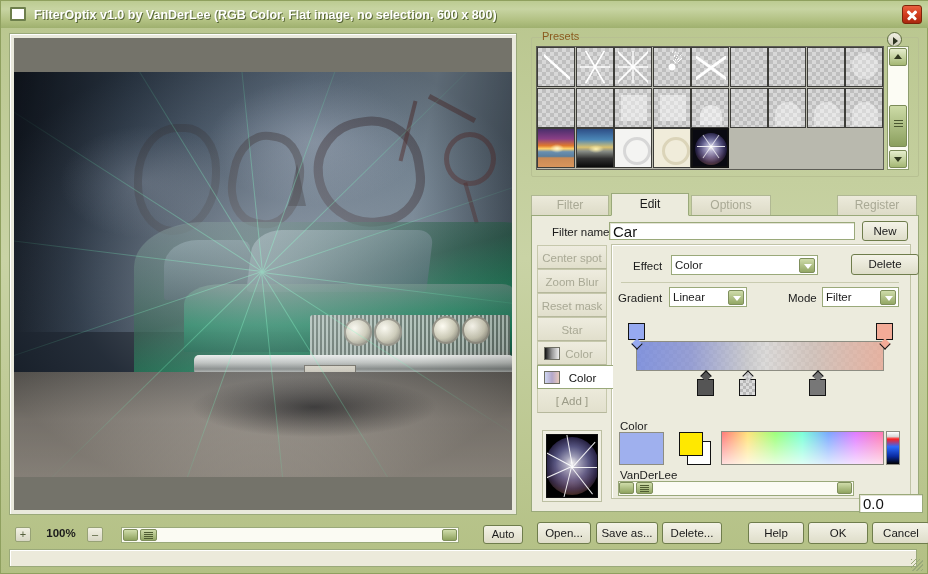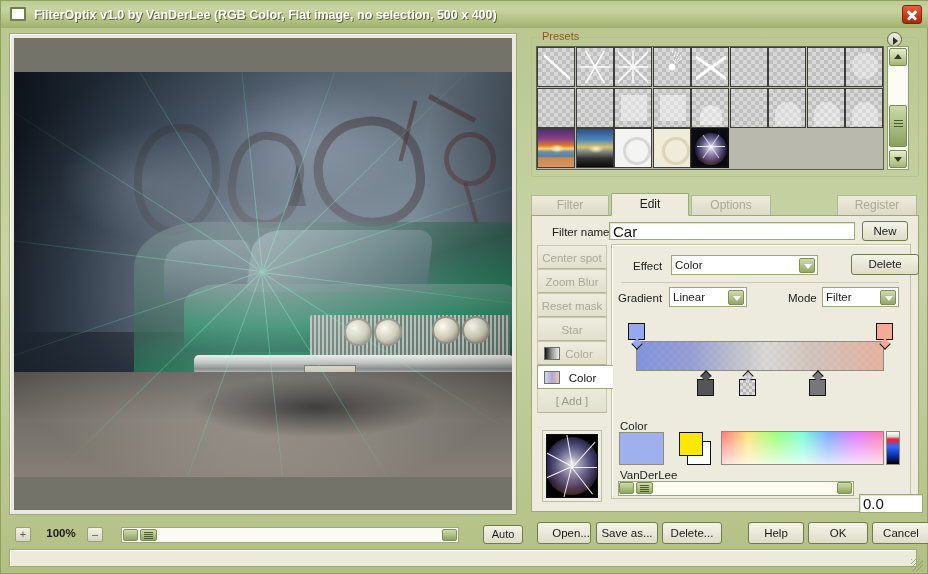--- a/index.html
+++ b/index.html
@@ -222,21 +222,21 @@
   
   .btnrow{position:absolute;left:530px;top:521px;width:388px;height:24px;}
 </style>
 </head>
 <body>
 
 <div class="window">
 
   <div class="titlebar">
     <div class="title-icon"></div>
-    <div class="title-text">FilterOptix v1.0 by VanDerLee (RGB Color, Flat image, no selection, 500 x 400)</div>
+    <div class="title-text">FilterOptix v1.0 by VanDerLee (RGB Color, Flat image, no selection, 600 x 800)</div>
     <div class="close-btn"></div>
   </div>
 
   <div class="preview-frame">
     <div class="preview-inner">
       <div class="photo">
         <div class="ph-wall">
           <div class="g1"></div>
             <div class="g2"></div>
             <div class="g3"></div>
@@ -503,21 +503,21 @@
         <div class="tp-spike" style="transform: rotate(52deg);"></div>
         <div class="tp-spike" style="transform: rotate(104deg);"></div>
         <div class="tp-spike" style="transform: rotate(156deg);"></div>
         <div class="tp-spike" style="transform: rotate(208deg);"></div>
         <div class="tp-spike" style="transform: rotate(260deg);"></div>
         <div class="tp-spike" style="transform: rotate(312deg);"></div>
       </div>
   </div>
 
   <div class="btnrow" id="btnrow">
-      <div class="btn" style="left: 6px; top: 0px; width: 54px; height: 22px; line-height: 20px; text-align: right;">Open...</div>
+      <div class="btn" style="left: 6px; top: 0px; width: 54px; height: 22px; line-height: 20px;">Open...</div>
       <div class="btn" style="left: 65px; top: 0px; width: 62px; height: 22px; line-height: 20px;">Save as...</div>
       <div class="btn" style="left: 131px; top: 0px; width: 60px; height: 22px; line-height: 20px;">Delete...</div>
       <div class="btn" style="left: 217px; top: 0px; width: 56px; height: 22px; line-height: 20px;">Help</div>
       <div class="btn" style="left: 277px; top: 0px; width: 60px; height: 22px; line-height: 20px;">OK</div>
       <div class="btn" style="left: 341px; top: 0px; width: 58px; height: 22px; line-height: 20px;">Cancel</div>
     </div>
 
 </div>
 
 </body></html>

